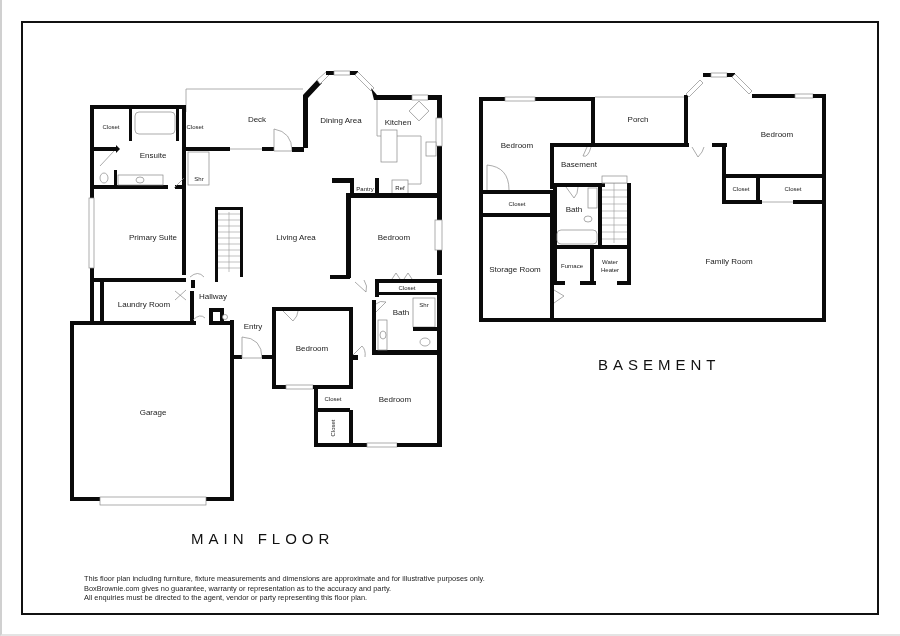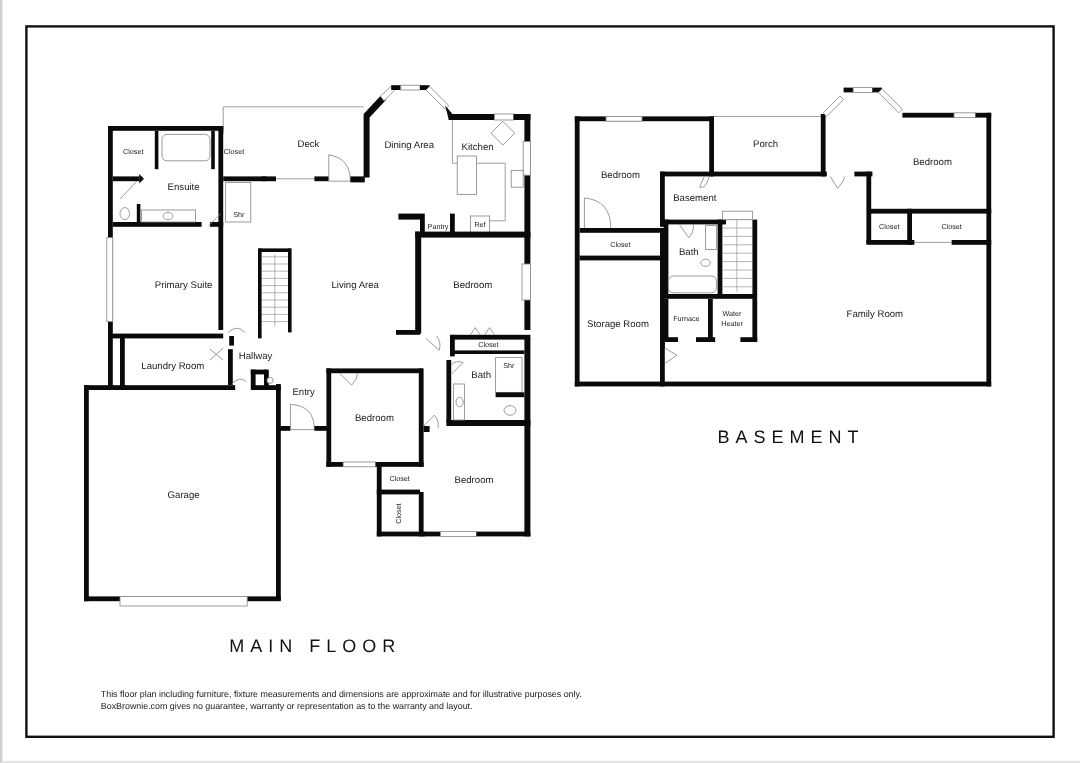--- a/index.html
+++ b/index.html
@@ -282,14 +282,15 @@
     <text class="lbl lbl-xs" x="610" y="270">Heater</text>
     <text class="lbl" x="729" y="262">Family Room</text>
   </g>
 </svg>
 
 <div class="floor-title" style="left:191px; top:530px;">MAIN FLOOR</div>
 <div class="floor-title" style="left:598px; top:356px;">BASEMENT</div>
 
 <div class="disclaimer">
   <div>This floor plan including furniture, fixture measurements and dimensions are approximate and for illustrative purposes only.</div>
-  <div>BoxBrownie.com gives no guarantee, warranty or representation as to the warranty and layout.</div>
+  <div>BoxBrownie.com gives no guarantee, warranty or representation as to the accuracy and party.</div>
+  <div>All enquiries must be directed to the agent, vendor or party representing this floor plan.</div>
 </div>
 
 </body></html>

